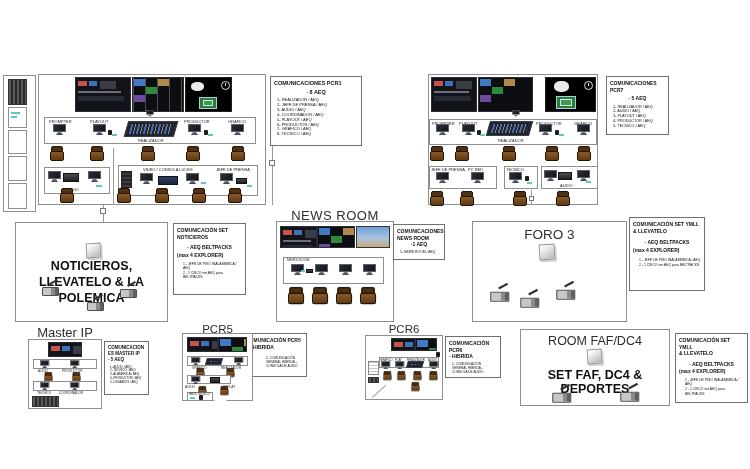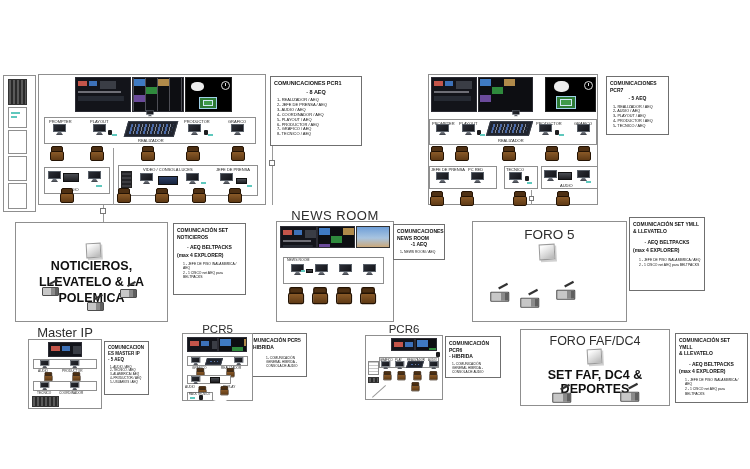--- a/index.html
+++ b/index.html
@@ -243,21 +243,21 @@
   <div class="commbox" style="left:393px;top:224px;width:52px;height:36px">
     <div class="ct" style="font-size:5px">COMUNICACIONES</div>
     <div class="ct" style="font-size:5px">NEWS ROOM</div>
     <div class="cs" style="font-size:5px;margin-top:0">-1 AEQ</div>
     <div class="ci-wrap" style="margin-top:2px">
       <div class="ci" style="font-size:3.4px">1- NEWS ROOM / AEQ</div>
     </div>
   </div>
 
   <div class="box" style="left:472px;top:221px;width:155px;height:101px"></div>
-  <div class="rttl" style="left:472px;top:227px;width:155px;font-size:13.5px">FORO 5</div>
+  <div class="rttl" style="left:472px;top:227px;width:155px;font-size:13.5px">FORO 3</div>
   <div class="ap" style="left:539px;top:244px;width:14px;height:14px"></div>
   <div class="cam lg" style="left:488px;top:285px"></div>
   <div class="cam lg" style="left:518px;top:291px"></div>
   <div class="cam lg" style="left:554px;top:283px"></div>
 
   <div class="commbox" style="left:629px;top:217px;width:76px;height:74px">
     <div class="ct" style="font-size:5px">COMUNICACIÓN SET YMLL</div>
     <div class="ct" style="font-size:5px">&amp; LLEVATELO</div>
     <div class="cs" style="font-size:5px;margin-top:5px">- AEQ BELTPACKS</div>
     <div class="cs2">(max 4 EXPLORER)</div>
@@ -356,21 +356,21 @@
   <div class="commbox" style="left:445px;top:336px;width:56px;height:42px">
     <div class="ct" style="font-size:5px">COMUNICACIÓN</div>
     <div class="ct" style="font-size:5px">PCR6</div>
     <div class="ct" style="font-size:5px">- HIBRIDA</div>
     <div class="ci-wrap" style="margin-top:2px">
       <div class="ci" style="font-size:3.2px;line-height:4px">1- COMUNICACIÓN GENERAL HIBRIDA - CONSOLA DE AUDIO</div>
     </div>
   </div>
 
   <div class="box" style="left:520px;top:329px;width:150px;height:77px"></div>
-  <div class="rttl" style="left:520px;top:334px;width:150px;font-size:12.5px">FORO FAF/DC4</div>
+  <div class="rttl" style="left:520px;top:334px;width:150px;font-size:12.5px">ROOM FAF/DC4</div>
   <div class="ap" style="left:587px;top:349px"></div>
   <div class="setname" style="left:522px;top:368px;width:146px;font-size:12.5px">SET FAF, DC4 &amp; DEPORTES</div>
   <div class="cam lg" style="left:550px;top:386px"></div>
   <div class="cam lg" style="left:618px;top:385px"></div>
 
   <div class="commbox" style="left:675px;top:333px;width:73px;height:70px">
     <div class="ct" style="font-size:5px">COMUNICACIÓN SET YMLL</div>
     <div class="ct" style="font-size:5px">&amp; LLEVATELO</div>
     <div class="cs" style="font-size:5px;margin-top:4px">- AEQ BELTPACKS</div>
     <div class="cs2">(max 4 EXPLORER)</div>

